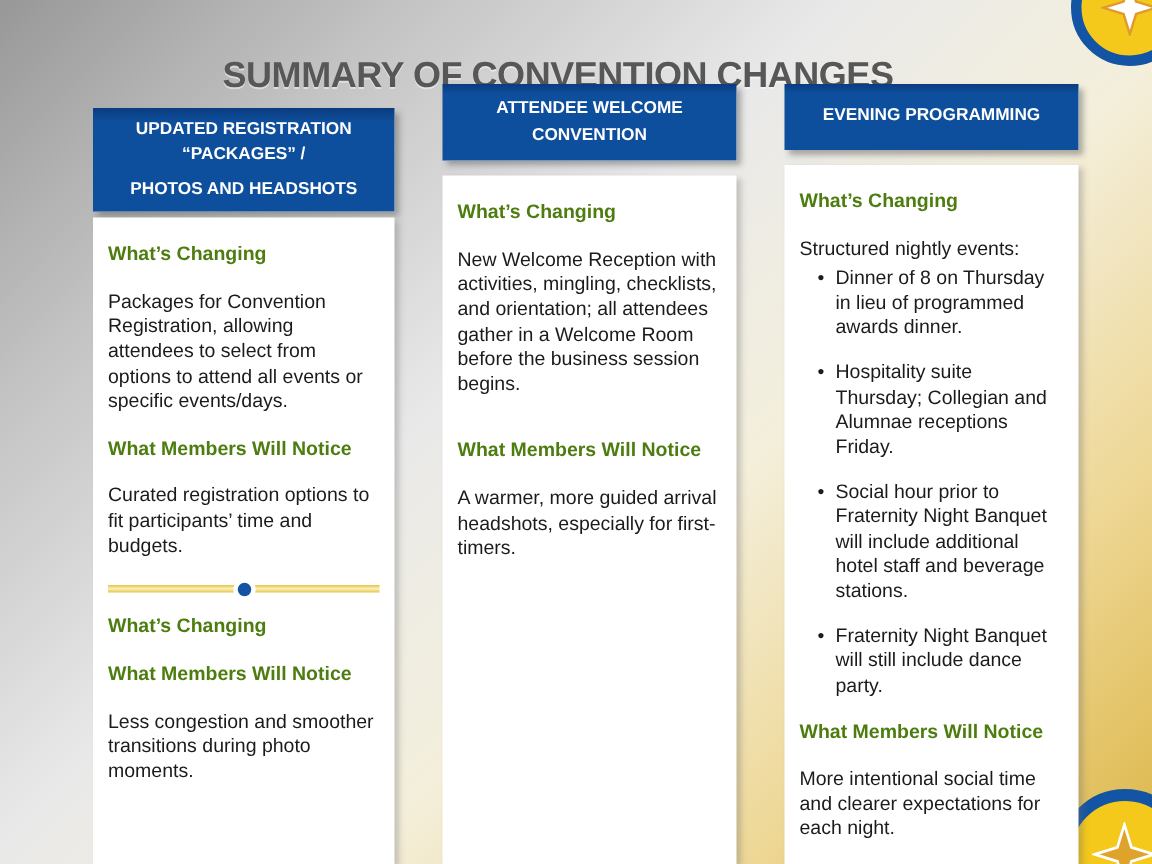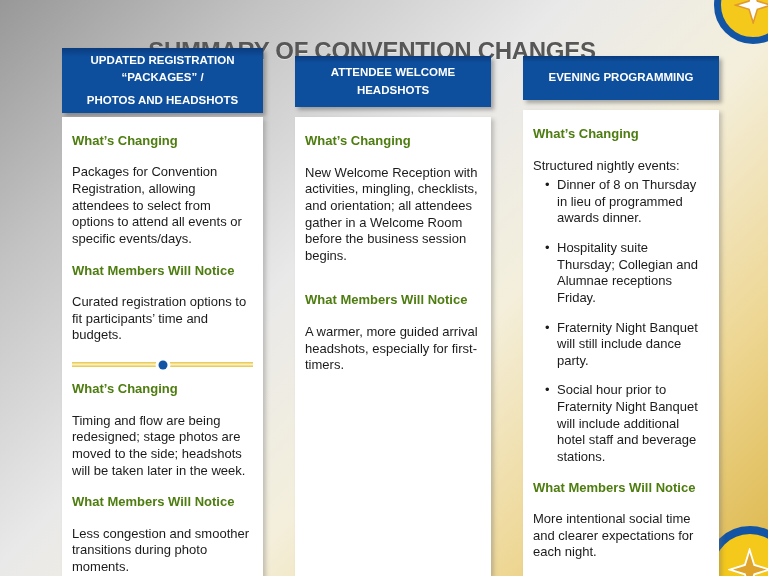--- a/index.html
+++ b/index.html
@@ -23,21 +23,21 @@
   }
   .col { display:flex; flex-direction:column; }
   .col-1 { width:201px; }
   .col-2, .col-3 { width:196px; }
   .col-header {
     background:linear-gradient(to bottom,#0a3c7e 0%,#0e4f9d 14%);
     color:#ffffff; font-weight:bold; font-size:11.5px;
     text-align:center; line-height:1.5;
     display:flex; align-items:center; justify-content:center;
     box-shadow:3px 3px 4px rgba(80,80,80,0.45);
-    padding:4px 6px; box-sizing:border-box;
+    padding:4px 6px; box-sizing:border-box;margin-top:24px;
   }
   .col-1 .col-header { height:69px; }
   .col-2 .col-header, .col-3 .col-header { height:51px; margin-top:8px; }
   .hl-gap { margin-bottom:5px; }
   .panel {
     background:#ffffff; flex:1;
     margin-top:4px;
     box-shadow:3px 2px 4px rgba(110,110,110,0.35);
     padding:8px 10px 0 10px; box-sizing:border-box;
     font-size:13px; line-height:1.28; color:#1b1b1b;
@@ -99,31 +99,30 @@
       </div>
       <div class="panel">
         <h4>What’s Changing</h4>
         <p>Packages for Convention Registration, allowing attendees to select from options to attend all events or specific events/days.</p>
         <h4>What Members Will Notice</h4>
         <p>Curated registration options to fit participants’ time and budgets.</p>
         <div class="gold-divider">
           <span class="divider-diamond"></span>
         </div>
         <h4 class="mt-md">What’s Changing</h4>
-        <p>Timing and flow are being redesigned; stage photos are moved to the side; headshots will be taken later in the week.</p>
         <h4>What Members Will Notice</h4>
         <p>Less congestion and smoother transitions during photo moments.</p>
       </div>
     </div>
 
     <div class="col col-2">
       <div class="col-header">
         <div>
           <div>ATTENDEE WELCOME</div>
-          <div>HEADSHOTS</div>
+          <div>CONVENTION</div>
         </div>
       </div>
       <div class="panel">
         <h4>What’s Changing</h4>
         <p>New Welcome Reception with activities, mingling, checklists, and orientation; all attendees gather in a Welcome Room before the business session begins.</p>
         <h4 class="mt-lg">What Members Will Notice</h4>
         <p>A warmer, more guided arrival headshots, especially for first-timers.</p>
       </div>
     </div>
 
@@ -132,22 +131,22 @@
         <div>
           <div>EVENING PROGRAMMING</div>
         </div>
       </div>
       <div class="panel">
         <h4>What’s Changing</h4>
         <p class="mb-xs">Structured nightly events:</p>
         <ul>
           <li>Dinner of 8 on Thursday in lieu of programmed awards dinner.</li>
           <li>Hospitality suite Thursday; Collegian and Alumnae receptions Friday.</li>
+          <li>Social hour prior to Fraternity Night Banquet will include additional hotel staff and beverage stations.</li>
           <li>Fraternity Night Banquet will still include dance party.</li>
-          <li>Social hour prior to Fraternity Night Banquet will include additional hotel staff and beverage stations.</li>
         </ul>
         <h4 class="mt-md">What Members Will Notice</h4>
         <p>More intentional social time and clearer expectations for each night.</p>
       </div>
     </div>
 
   </div>
 </div>
 
 </body></html>

